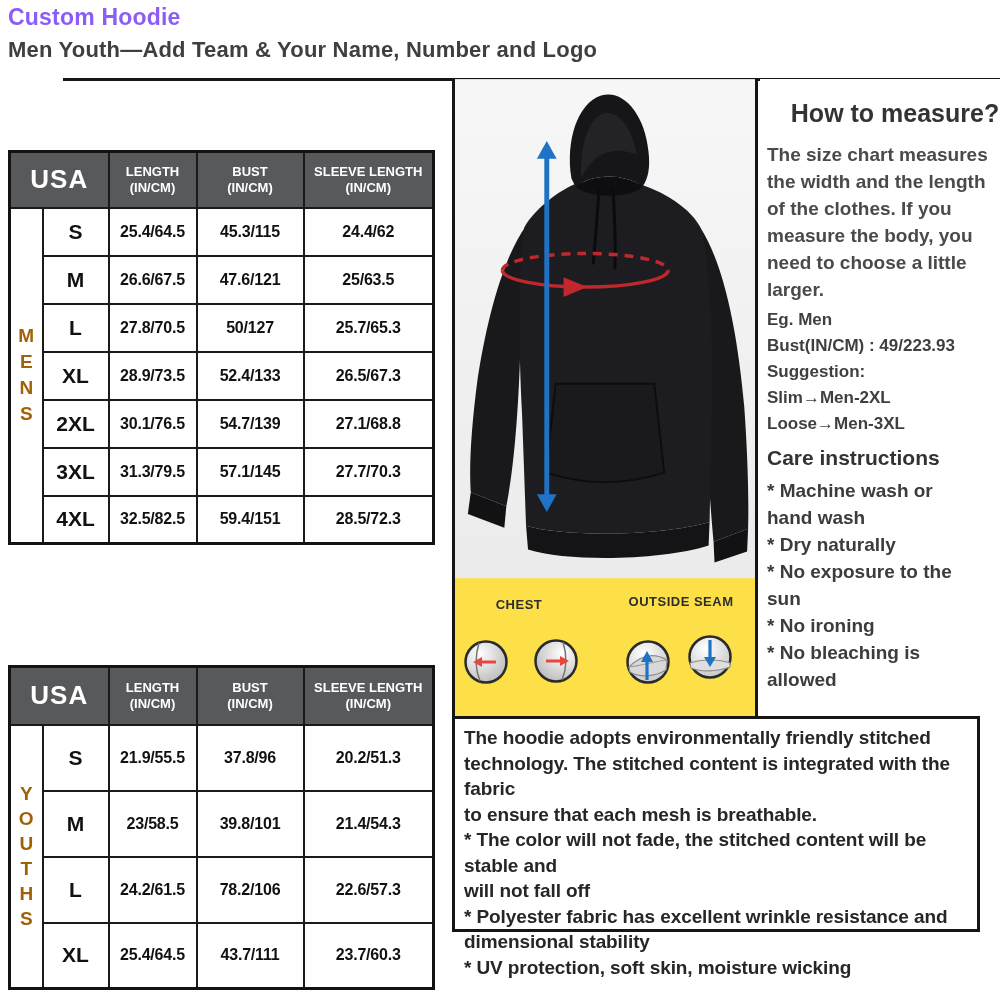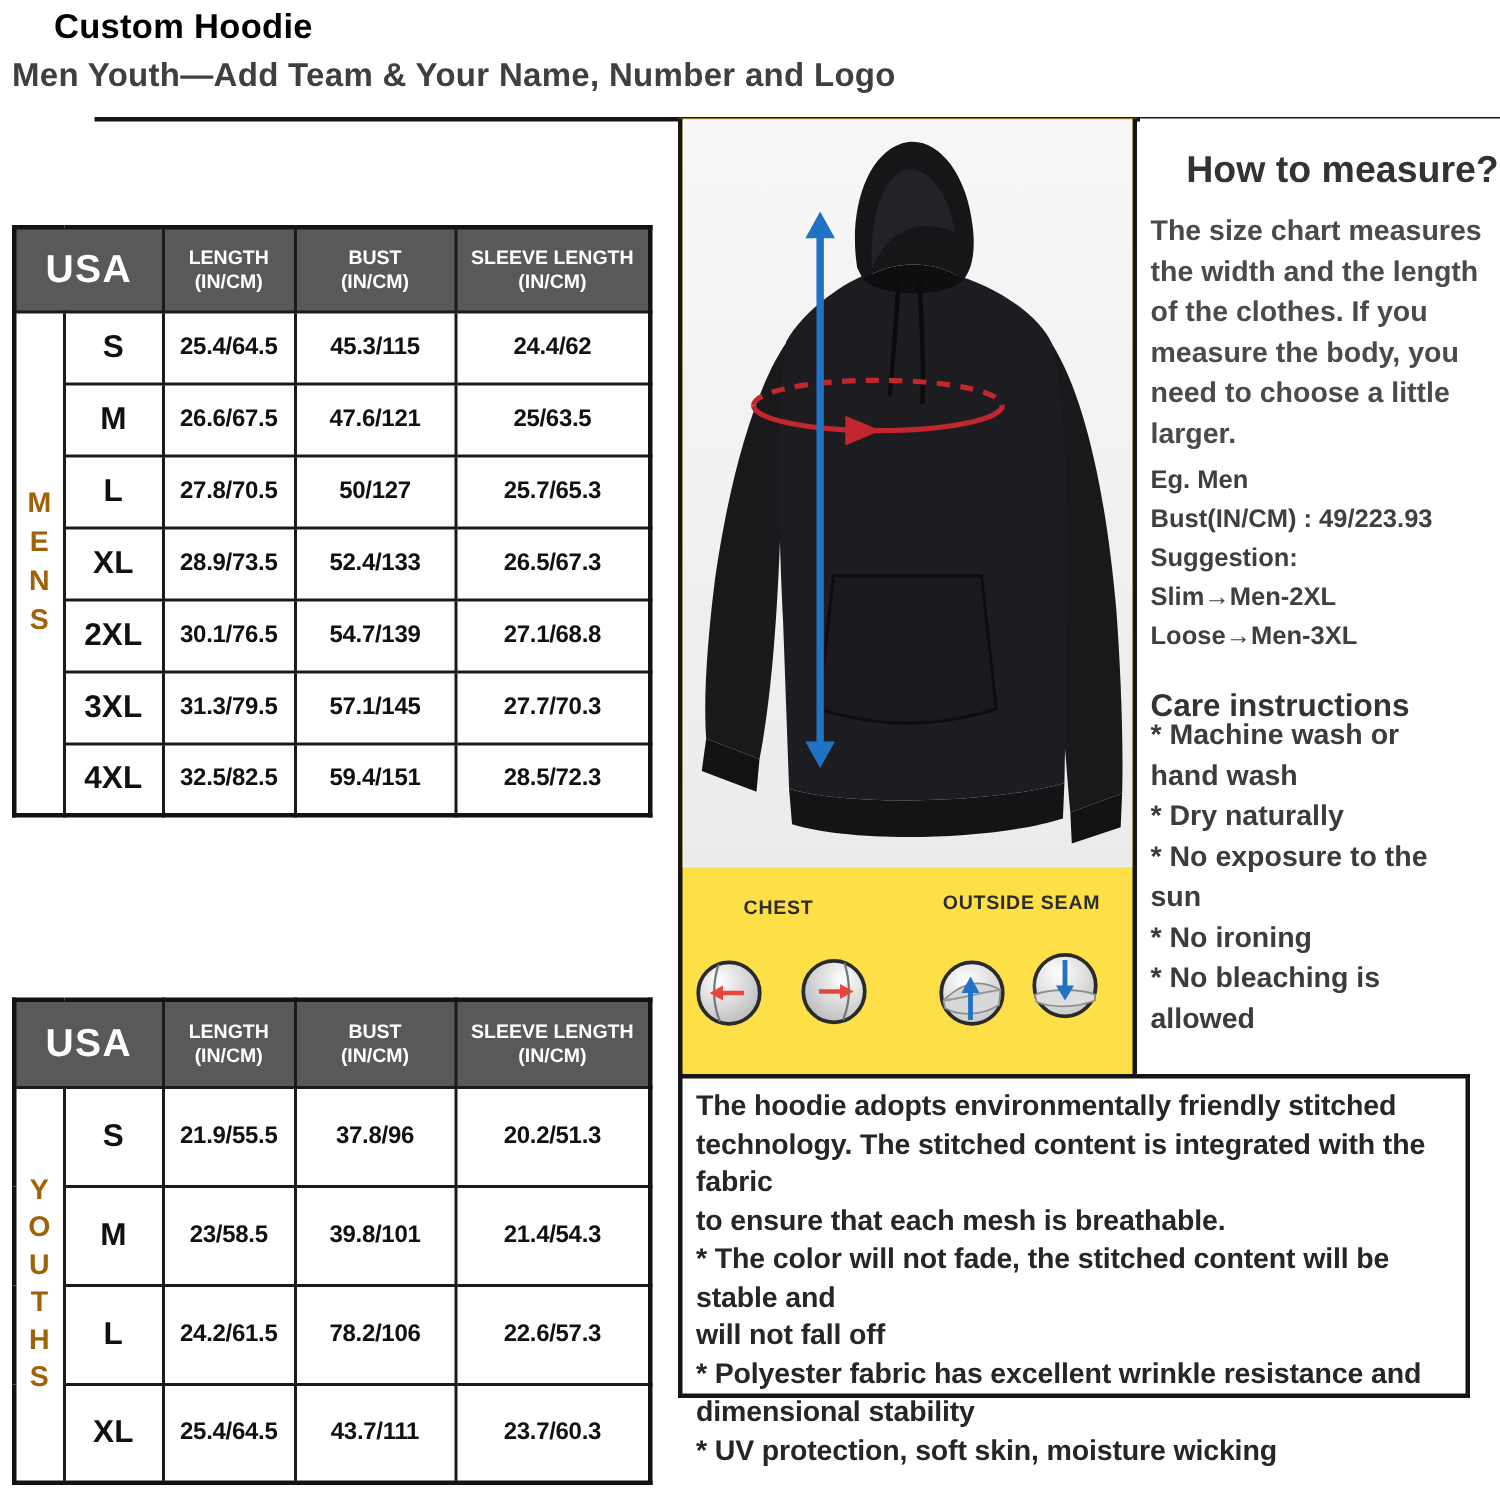--- a/index.html
+++ b/index.html
@@ -1,21 +1,21 @@
 <!DOCTYPE html>
 <html><head>
 <meta charset="utf-8">
 <style>
   * { margin:0; padding:0; box-sizing:border-box; }
   body { background:#fff; font-family:"Liberation Sans","DejaVu Sans",sans-serif; }
   #canvas { position:relative; width:1000px; height:1000px; background:#fff; overflow:hidden; color:#2e2e2e; }
   .abs { position:absolute; }
 
   
-  .page-title { left:8px; top:4px; font-size:23px; font-weight:bold; color:#000000; letter-spacing:.2px;margin-left:28px; }
+  .page-title { left:8px; top:4px; font-size:23px; font-weight:bold; color:#8b5cf6; letter-spacing:.2px; }
   .page-subtitle { left:8px; top:37px; font-size:22px; font-weight:bold; color:#3f3f3f; letter-spacing:.2px; }
 
   
   .top-line { left:63px; top:78px; width:937px; height:3px; background:#161616; }
 
   
   table.size-table { position:absolute; border-collapse:collapse; table-layout:fixed; background:#fff; border:3px solid #131313; }
   .size-table th, .size-table td { border:2px solid #1a1a1a; text-align:center; vertical-align:middle; padding:0; }
   .size-table thead th { background:#58595b; color:#ffffff; }
   .th-usa { font-size:26px; font-weight:bold; letter-spacing:1px; }
@@ -37,21 +37,21 @@
   .measure-label { position:absolute; font-size:13px; font-weight:bold; color:#2d2d2d; letter-spacing:.5px; text-align:center; }
   .chest-label { left:4px; top:518px; width:120px; }
   .outside-label { left:146px; top:515px; width:160px; }
   .sphere-icon { position:absolute; width:46px; height:46px; }
 
   
   .right-panel { left:760px; top:79px; width:240px; height:637px; background:#fff; }
   .htm-heading { position:absolute; left:16px; top:20px; width:238px; text-align:center; font-size:25px; font-weight:bold; color:#333; }
   .htm-body { position:absolute; left:7px; top:62px; width:228px; font-size:19px; font-weight:bold; color:#4a4a4a; line-height:27px; white-space:pre-line; }
   .htm-example { position:absolute; left:7px; top:228px; width:228px; font-size:17px; font-weight:bold; color:#3f3f3f; line-height:26px; }
-  .care-heading { position:absolute; left:7px; top:380px; font-size:21px; font-weight:bold; color:#333; }
+  .care-heading { position:absolute; left:7px; top:367px; font-size:21px; font-weight:bold; color:#333; }
   .care-list { position:absolute; left:7px; top:398px; width:230px; font-size:19px; font-weight:bold; color:#3c3c3c; line-height:27px; }
   .care-item { white-space:pre-line; }
 
   
   .bottom-box { left:452px; top:716px; width:528px; height:216px; border:3px solid #151515; background:#fff; padding:6px 6px 0 9px; }
   .desc-text { font-size:19px; font-weight:bold; color:#262626; line-height:25.5px; white-space:pre-line; letter-spacing:-.1px; }
 </style>
 </head>
 <body>
 

